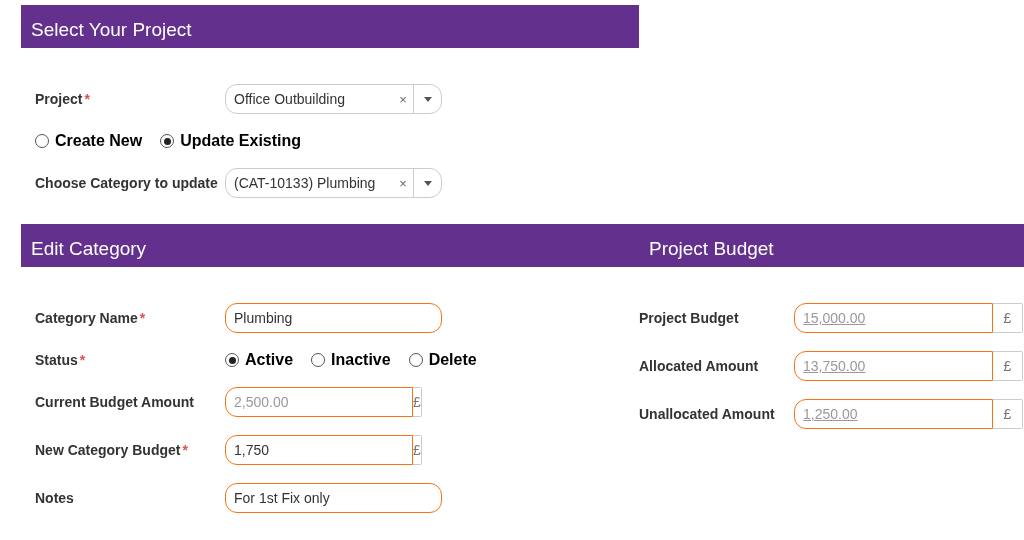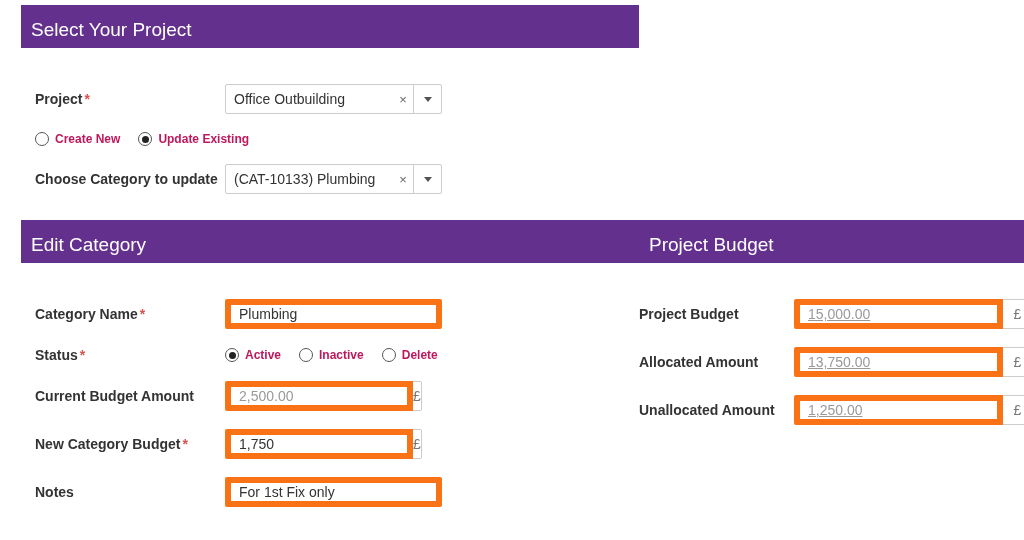--- a/index.html
+++ b/index.html
@@ -24,21 +24,21 @@
   .section-header.right { width: 100%; margin-left: 0; }
 
   .form-row { display: flex; align-items: center; margin-top: 18px; padding-left: 35px; }
   .form-row.first { margin-top: 36px; }
   .label-col { width: 190px; font-weight: 600; color: #333; font-size: 14px; }
   .req { color: #d9534f; margin-left: 2px; }
   .ctrl-col { flex: 1; display: flex; align-items: center; }
 
   .combo {
     display: flex; align-items: stretch; height: 30px;
-    border: 1px solid #ccc; border-radius: 2px; background: #fff;
+    border: 1px solid #ccc; border-radius: 12px; background: #fff;
     width: 217px;
   }
   .combo-text { flex: 1; padding: 0 8px; line-height: 28px; color: #333; }
   .combo-clear {
     width: 20px; display: flex; align-items: center; justify-content: center;
     color: #666; cursor: pointer; font-size: 13px;
   }
   .combo-arrow {
     width: 28px; border-left: 1px solid #ccc;
     display: flex; align-items: center; justify-content: center;
@@ -50,24 +50,24 @@
 
   .radio-group { display: flex; align-items: center; gap: 18px; }
   .radio-opt { display: inline-flex; align-items: center; gap: 6px; cursor: pointer; }
   .radio-circle {
     width: 14px; height: 14px; border: 1.5px solid #555; border-radius: 50%;
     display: inline-flex; align-items: center; justify-content: center; background: #fff;
   }
   .radio-circle.checked::after {
     content: ""; width: 7px; height: 7px; background: #222; border-radius: 50%;
   }
-  .radio-label { font-weight: 600; color: #be185d; font-size: 12px; }
+  .radio-label { font-weight: 600; color: #000000; font-size: 16px; }
 
   .text-input {
-    height: 30px; border: 6px solid #f97316; border-radius: 2px; padding: 0 8px;
+    height: 30px; border: 1px solid #f97316; border-radius: 12px; padding: 0 8px;
     font-size: 14px; width: 217px; background: #fff; color: #333;
   }
   .text-input.disabled { background: #fff; color: #999; }
 
   .money-wrap { display: flex; width: 175px; }
   .money-wrap .text-input { width: 188px; border-top-right-radius: 0; border-bottom-right-radius: 0; }
   .money-unit {
     flex: 1; border: 1px solid #ccc; border-left: none; height: 30px;
     display: flex; align-items: center; justify-content: center; color: #777;
     border-top-right-radius: 2px; border-bottom-right-radius: 2px; background: #fff;

